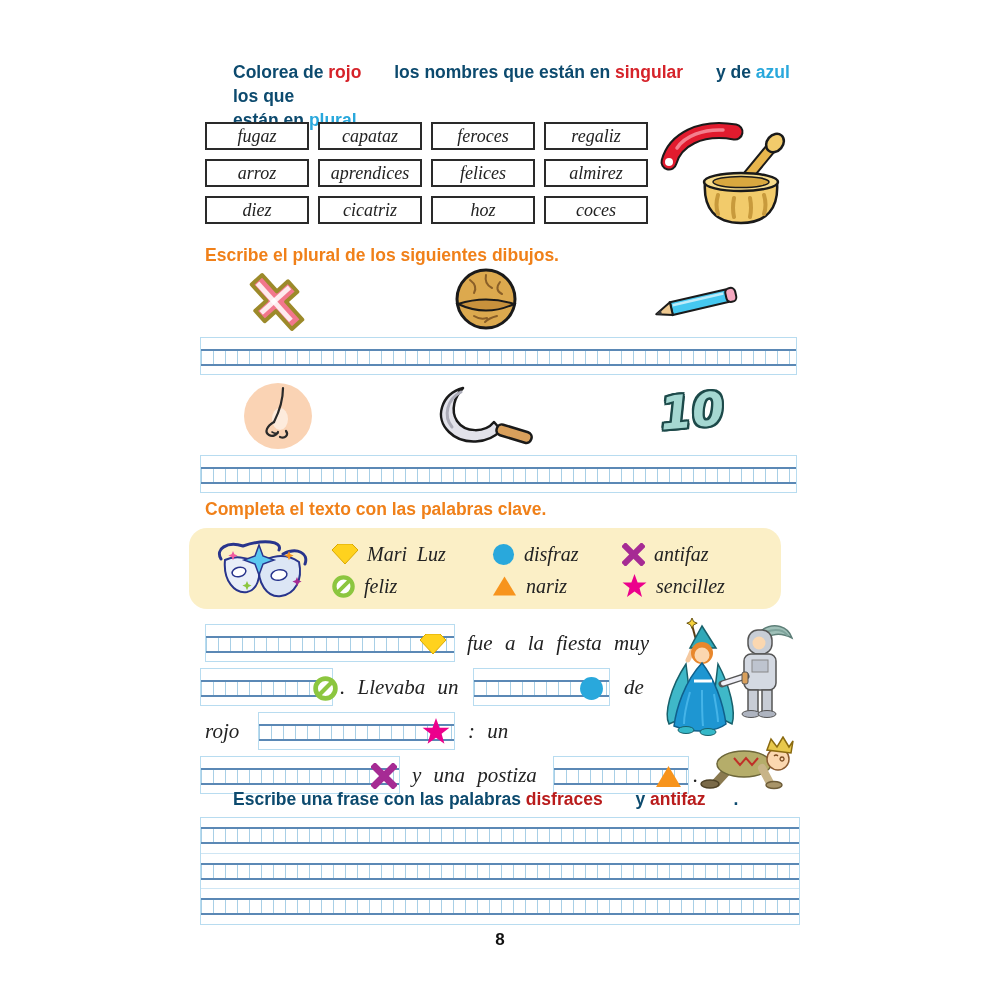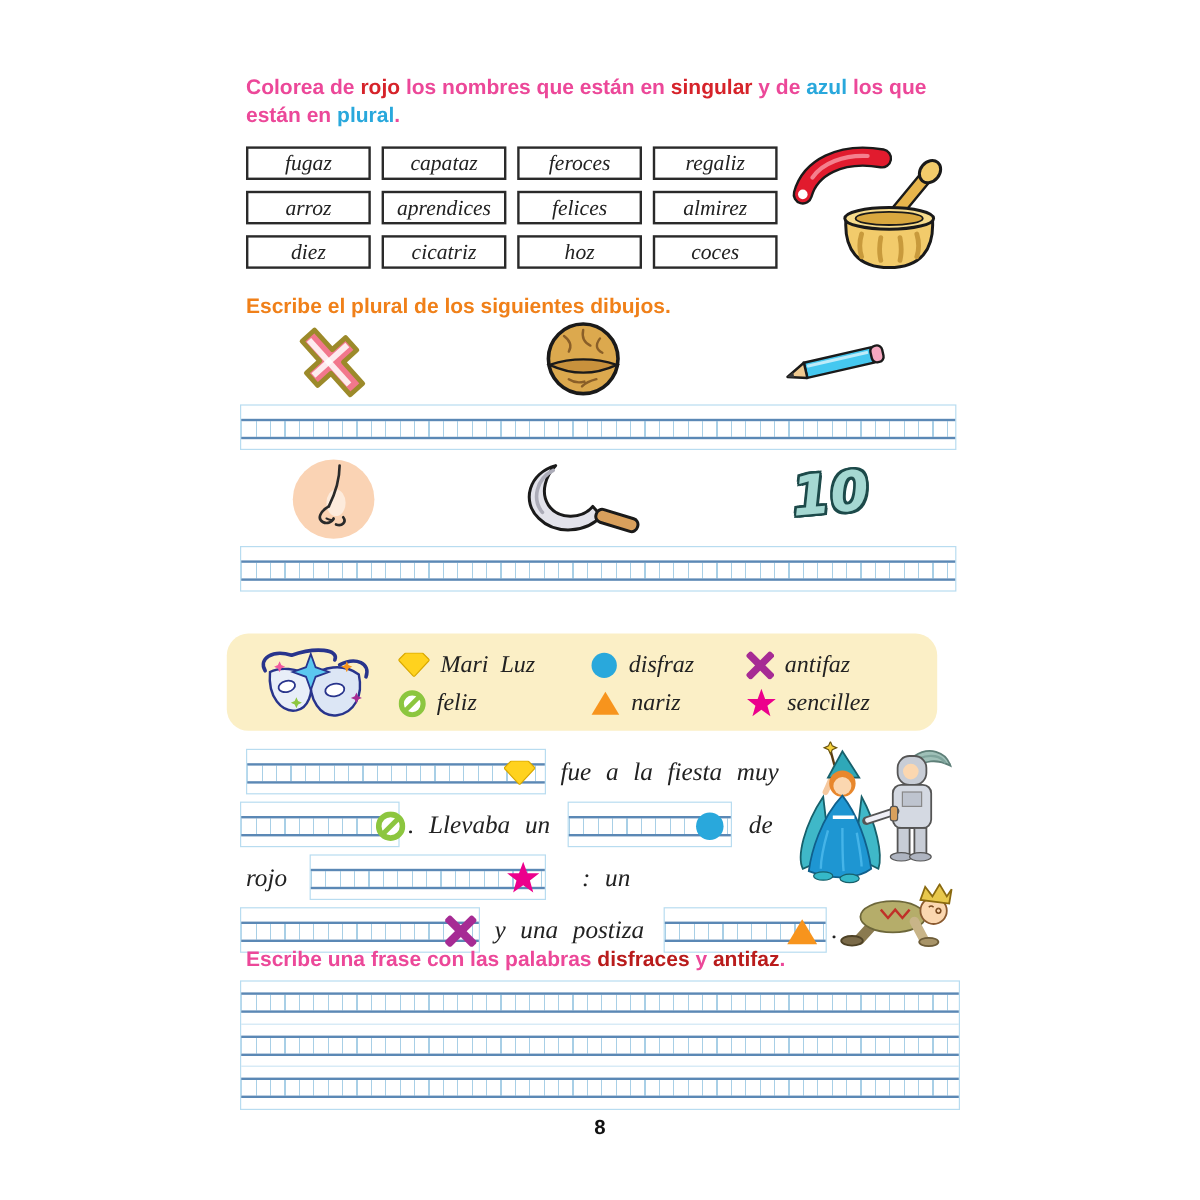--- a/index.html
+++ b/index.html
@@ -1,19 +1,19 @@
 <!DOCTYPE html>
 <html><head>
 <meta charset="utf-8">
 <style>
   html,body{margin:0;padding:0;background:#fff;}
   .page{position:relative;width:1000px;height:1000px;background:#fff;overflow:hidden;
         font-family:"Liberation Sans",sans-serif;}
   .h{position:absolute;font-weight:bold;font-size:17.5px;line-height:24px;color:#F08019;}
-  .c-orange{color:#ec4899;} .c-red{color:#D6232A;} .c-lblue{color:#29A8DC;} .c-dblue{color:#b91c1c;}
+  .c-orange{color:#0c4a6e;margin-left:28px;} .c-red{color:#D6232A;} .c-lblue{color:#29A8DC;} .c-dblue{color:#b91c1c;}
   .cur{font-family:Liberation Serif, serif;font-style:italic;color:#222;}
   .ws{word-spacing:7px;}
 
   
   .word-grid{position:absolute;left:205px;top:122px;display:grid;
              grid-template-columns:repeat(4,104px);grid-auto-rows:28px;gap:9px;}
   .word-cell{border:2px solid #2a2a2a;background:#fff;display:flex;align-items:center;justify-content:center;
              font-size:18px;}
 
   
@@ -126,20 +126,21 @@
     <path d="M30 2 C8 8 1 32 16 46 C30 60 56 58 68 44 L61 36 C52 47 32 47 24 35 C17 24 22 10 30 2 Z" fill="#E2E2EA" stroke="#1a1a1a" stroke-width="2.5" stroke-linejoin="round"></path>
     <path d="M28 6 C14 13 10 30 19 41" stroke="#ACACB8" stroke-width="3" fill="none" stroke-linecap="round"></path>
     <rect x="64" y="37" width="36" height="11" rx="5" fill="#D9A05C" stroke="#1a1a1a" stroke-width="2.5" transform="rotate(17 64 42)"></rect>
   </svg>
   <div class="ten">10</div>
 
   <div class="pauta" style="left:200px;top:455px;width:597px;">
     <div class="band"></div>
   </div>
 
+  <div class="h" style="left:205px;top:497px;">Completa el texto con las palabras clave.</div>
 
   <div class="keybox">
     <svg style="position:absolute;left:24px;top:9px;" width="100" height="62" viewBox="0 0 100 62">
       <path d="M8 22 C2 12 14 4 30 9 M30 9 C50 2 70 4 66 13 M70 17 C84 10 96 16 92 27" stroke="#28348C" stroke-width="3" fill="none" stroke-linecap="round"></path>
       <path d="M12 23 C10 44 22 57 34 55 C44 53 48 41 46 27 C34 19 20 19 12 23 Z" fill="#E8EEF8" stroke="#28348C" stroke-width="2"></path>
       <ellipse cx="26" cy="35" rx="7" ry="4.6" fill="#fff" stroke="#28348C" stroke-width="1.5" transform="rotate(-14 26 35)"></ellipse>
       <path d="M46 27 C44 46 54 61 68 59 C82 57 90 43 86 25 C72 15 56 19 46 27 Z" fill="#DCE6F5" stroke="#28348C" stroke-width="2"></path>
       <ellipse cx="66" cy="38" rx="8" ry="5.2" fill="#fff" stroke="#28348C" stroke-width="1.5" transform="rotate(-10 66 38)"></ellipse>
       <path d="M46 8 L50 19 L61 23 L50 27 L46 38 L42 27 L31 23 L42 19 Z" fill="#5BC8F0" stroke="#28348C" stroke-width="1.5"></path>
       <g fill="#F059A0">
@@ -232,21 +233,21 @@
 
     <span class="fill-text cur ws" style="left:205px;top:712px;">rojo</span>
     <div class="blank pauta" style="left:258px;top:712px;width:197px;">
       <div class="band"></div>
       <span class="sym" style="right:4px;top:5px;">
         <svg width="28" height="27" viewBox="0 0 24 23">
             <polygon points="12,0 15,8.2 23.5,8.2 16.8,13.5 19.2,22 12,16.8 4.8,22 7.2,13.5 0.5,8.2 9,8.2" fill="#EC008C"></polygon>
           </svg>
         </span>
     </div>
-    <span class="fill-text cur ws" style="left:485px;top:712px;">: un</span>
+    <span class="fill-text cur ws" style="left:468px;top:712px;">: un</span>
 
     <div class="blank pauta" style="left:200px;top:756px;width:200px;">
       <div class="band"></div>
       <span class="sym" style="right:2px;top:6px;">
         <svg width="26" height="26" viewBox="0 0 24 24">
             <g fill="#A62B94">
               <rect x="8.8" y="-3" width="6.4" height="30" rx="1" transform="rotate(45 12 12)"></rect>
               <rect x="8.8" y="-3" width="6.4" height="30" rx="1" transform="rotate(-45 12 12)"></rect>
             </g>
           </svg>

